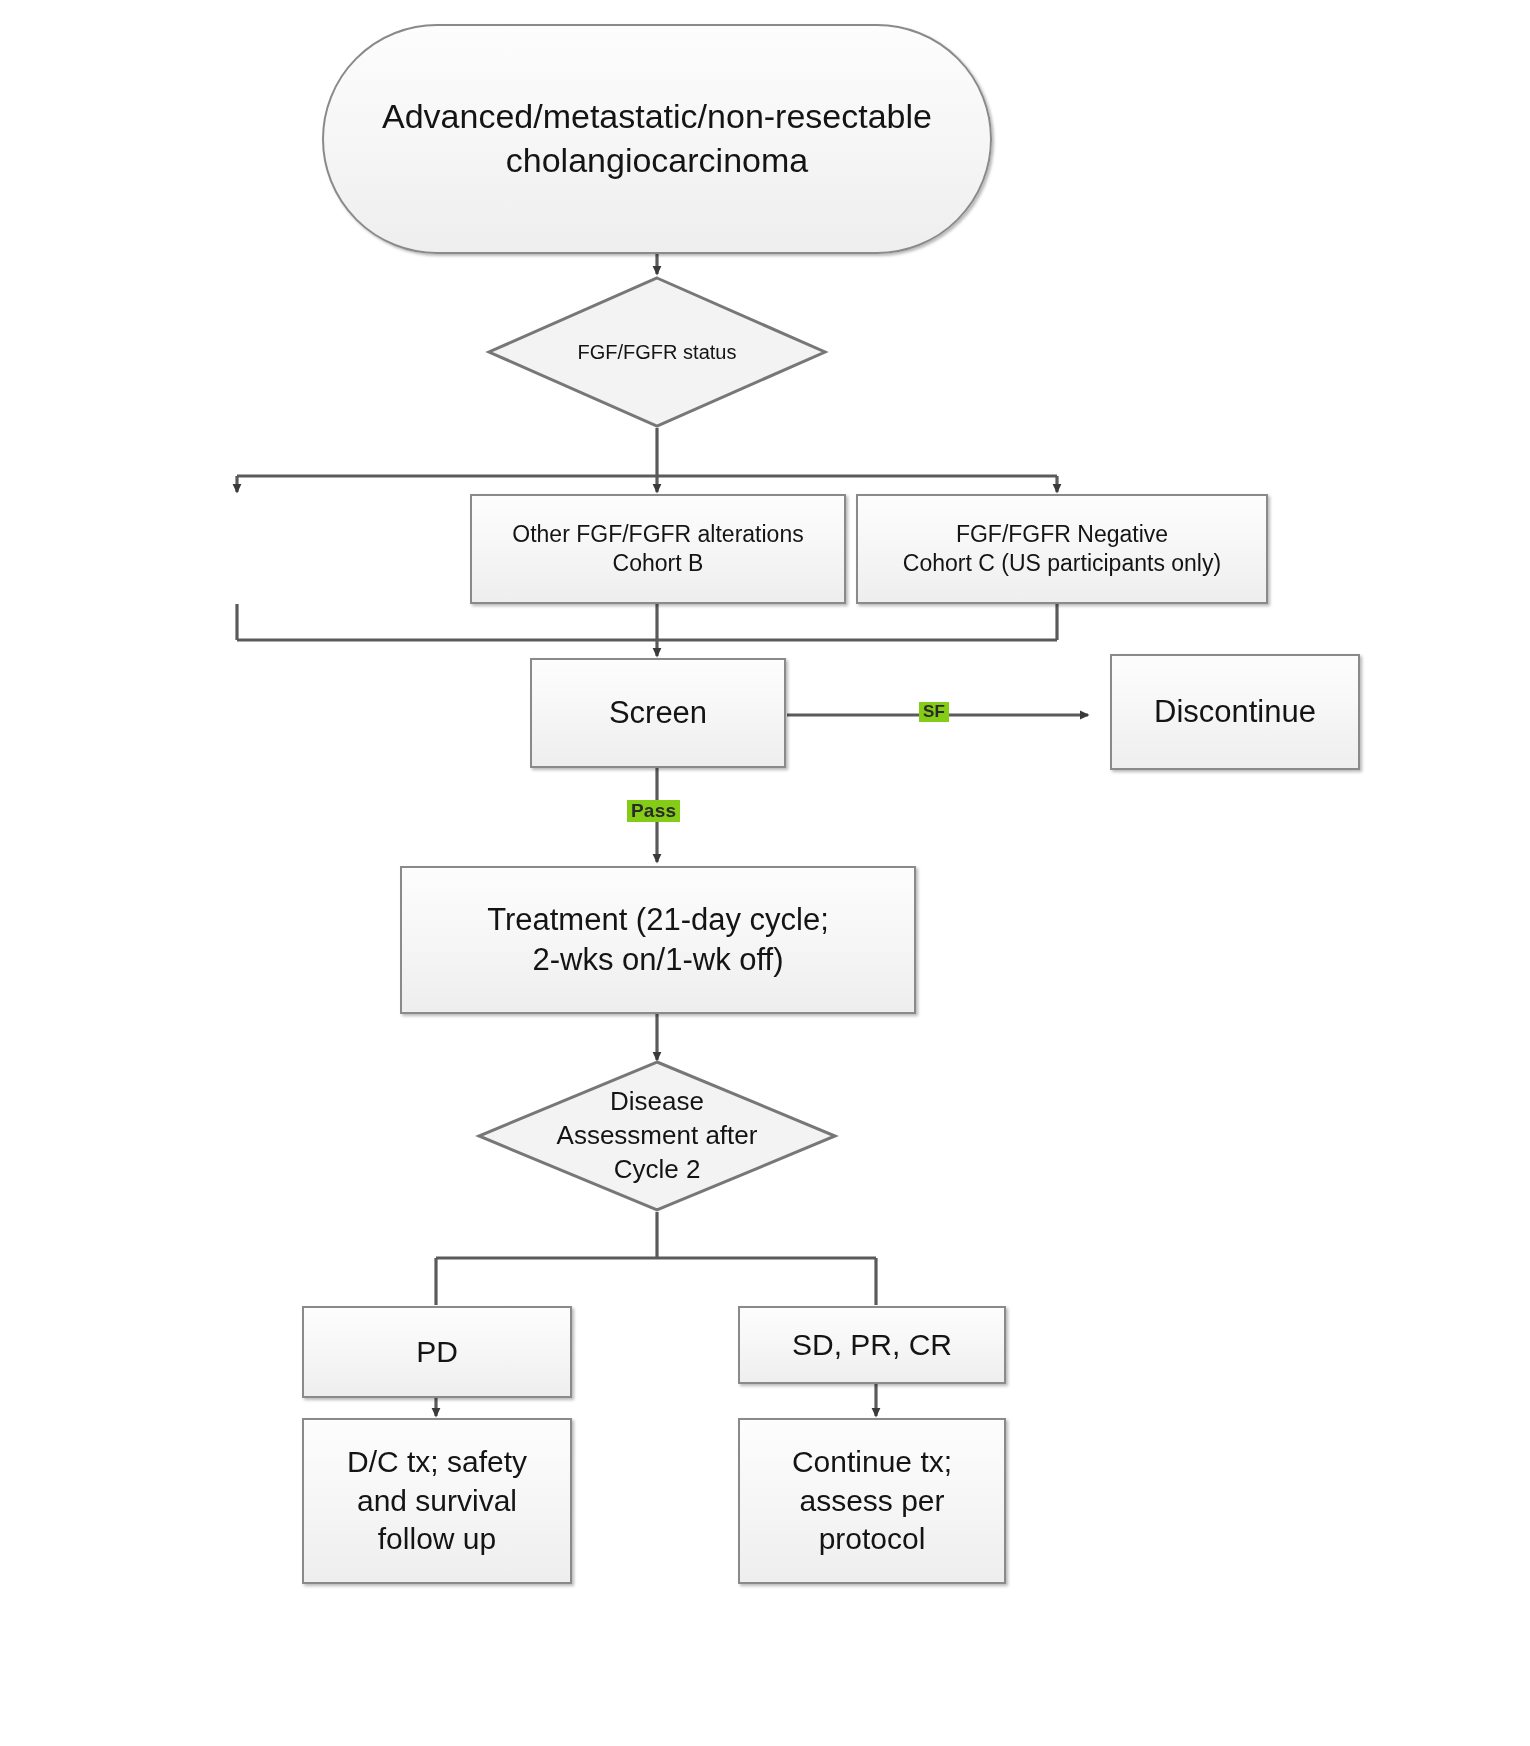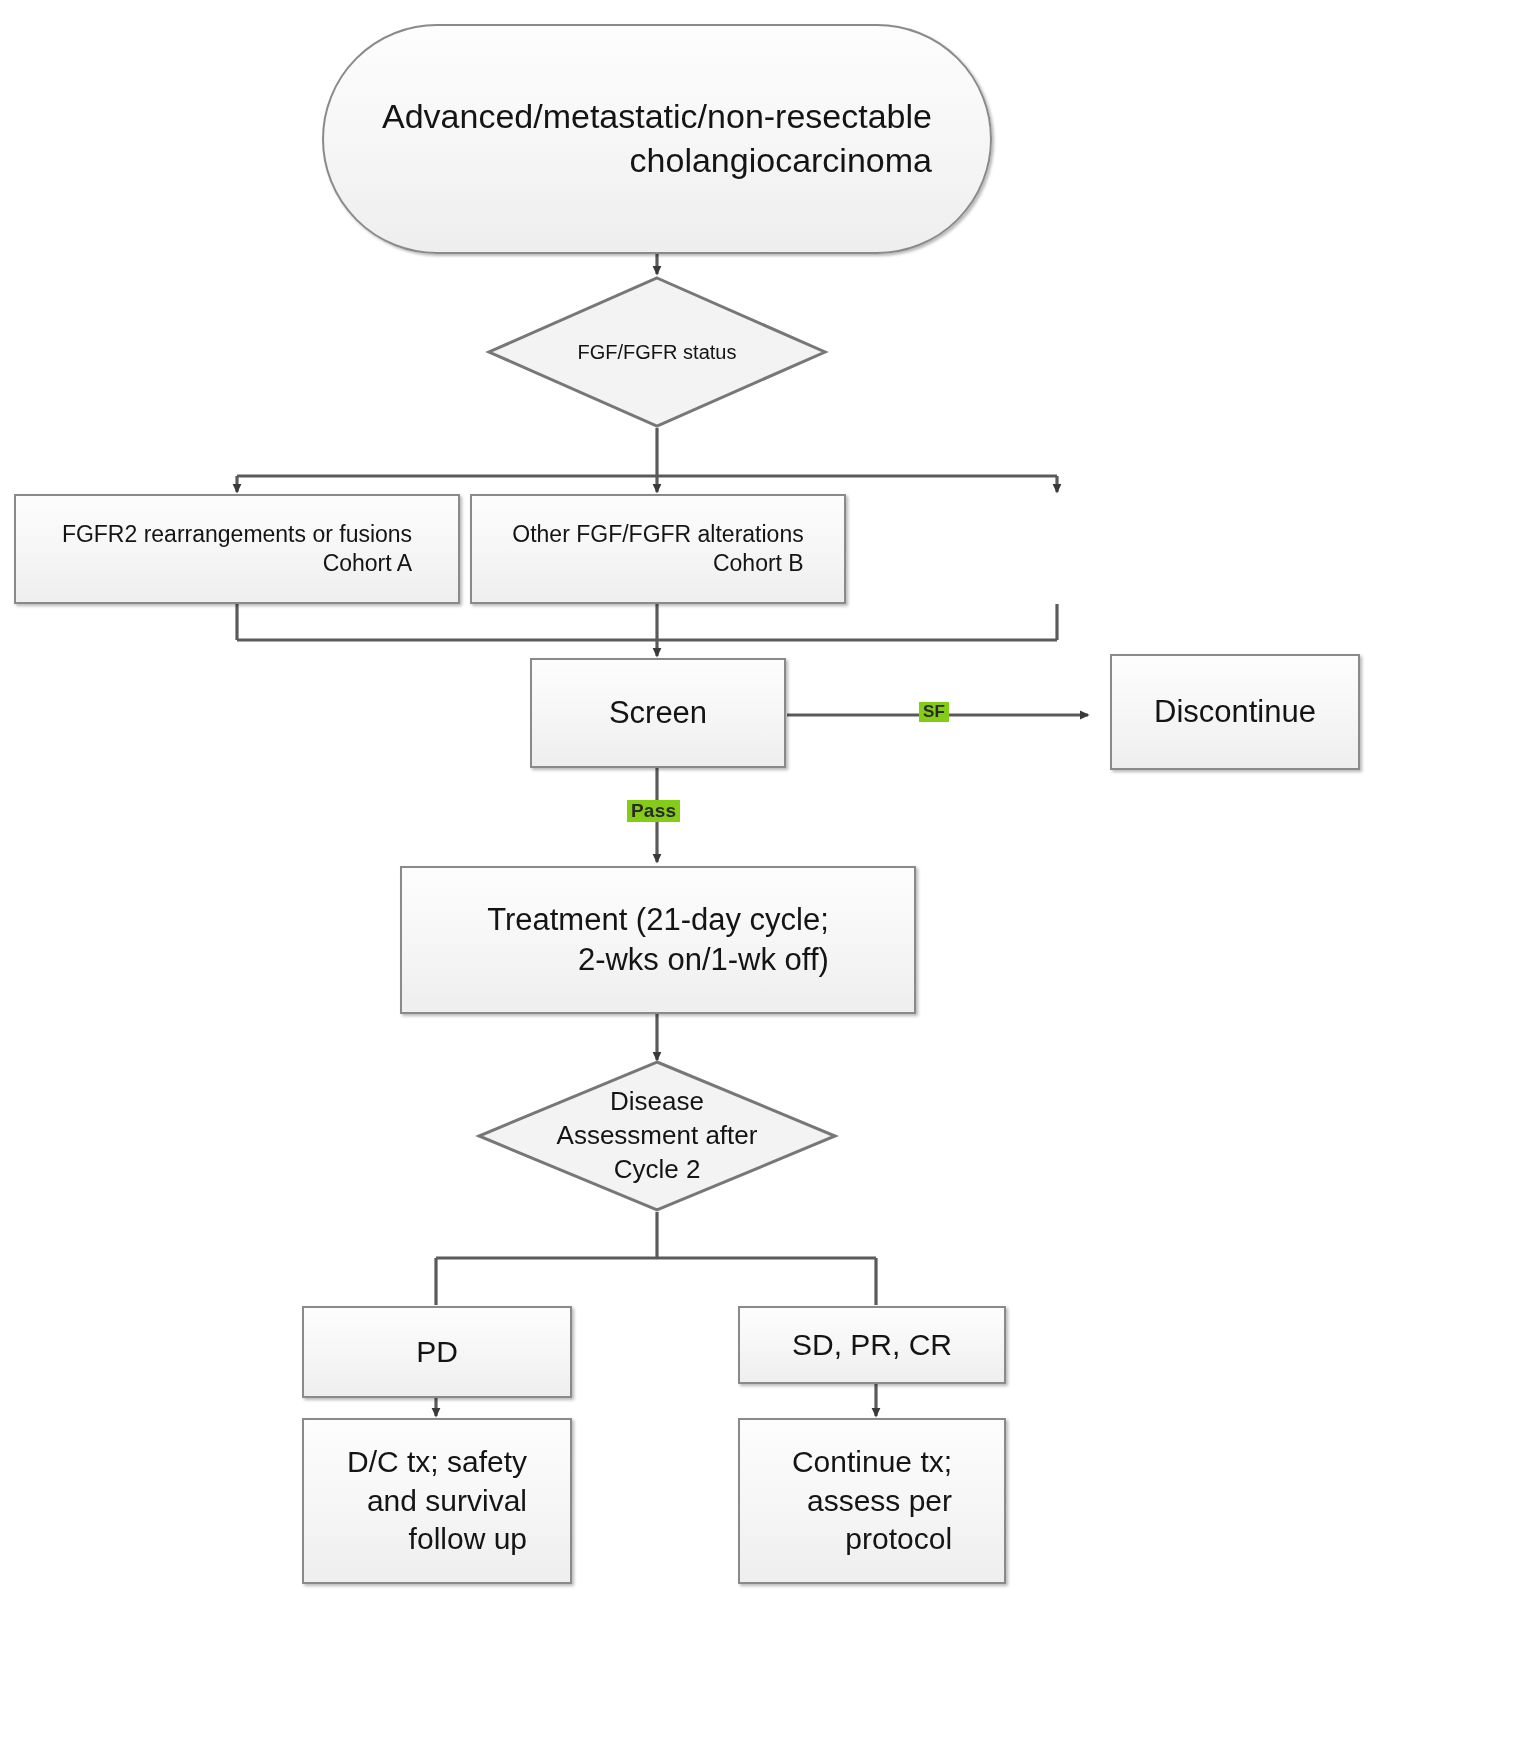--- a/index.html
+++ b/index.html
@@ -21,21 +21,21 @@
   
   .node {
     position: absolute;
     box-sizing: border-box;
     background: linear-gradient(to bottom, #fdfdfd 0%, #f7f7f7 45%, #eeeeee 100%);
     border: 2px solid #8a8a8a;
     box-shadow: 2px 2px 3px rgba(0,0,0,0.28);
     display: flex;
     align-items: center;
     justify-content: center;
-    text-align: right;
+    text-align: center;
     line-height: 1.28;
     color: #141414;
   }
   .node .txt {
     display: block;
     white-space: pre-line;
     padding: 0 6px;
   }
   .rounded {
     border-radius: 120px;
@@ -131,30 +131,30 @@
 cholangiocarcinoma</span>
   </div>
 
   <div class="diamond-wrap" style="left:487px; top:276px; width:340px; height:152px;">
     <svg width="340" height="152" viewBox="0 0 340 152" aria-hidden="true">
       <polygon points="170,2 338,76 170,150 2,76" fill="#f3f3f3" stroke="#777777" stroke-width="3"></polygon>
     </svg>
     <div class="diamond-label" style="font-size:20px;">FGF/FGFR status</div>
   </div>
 
-  <div class="node" style="left:14px; top:494px; width:446px; height:110px; font-size:23px;">
-    <span class="txt">FGFR2 rearrangements or fusions
-Cohort A</span>
-  </div>
 
   <div class="node" style="left:470px; top:494px; width:376px; height:110px; font-size:23px;">
     <span class="txt">Other FGF/FGFR alterations
 Cohort B</span>
   </div>
 
+  <div class="node" style="left:856px; top:494px; width:412px; height:110px; font-size:23px;">
+    <span class="txt">FGF/FGFR Negative
+Cohort C (US participants only)</span>
+  </div>
 
   <div class="node" style="left:530px; top:658px; width:256px; height:110px; font-size:31px;">
     <span class="txt">Screen</span>
   </div>
 
   <div class="node" style="left:1100px; top:654px; width:250px; height:116px; font-size:31px;margin-left:10px;">
     <span class="txt">Discontinue</span>
   </div>
 
   <div class="node" style="left:400px; top:866px; width:516px; height:148px; font-size:31px;">

